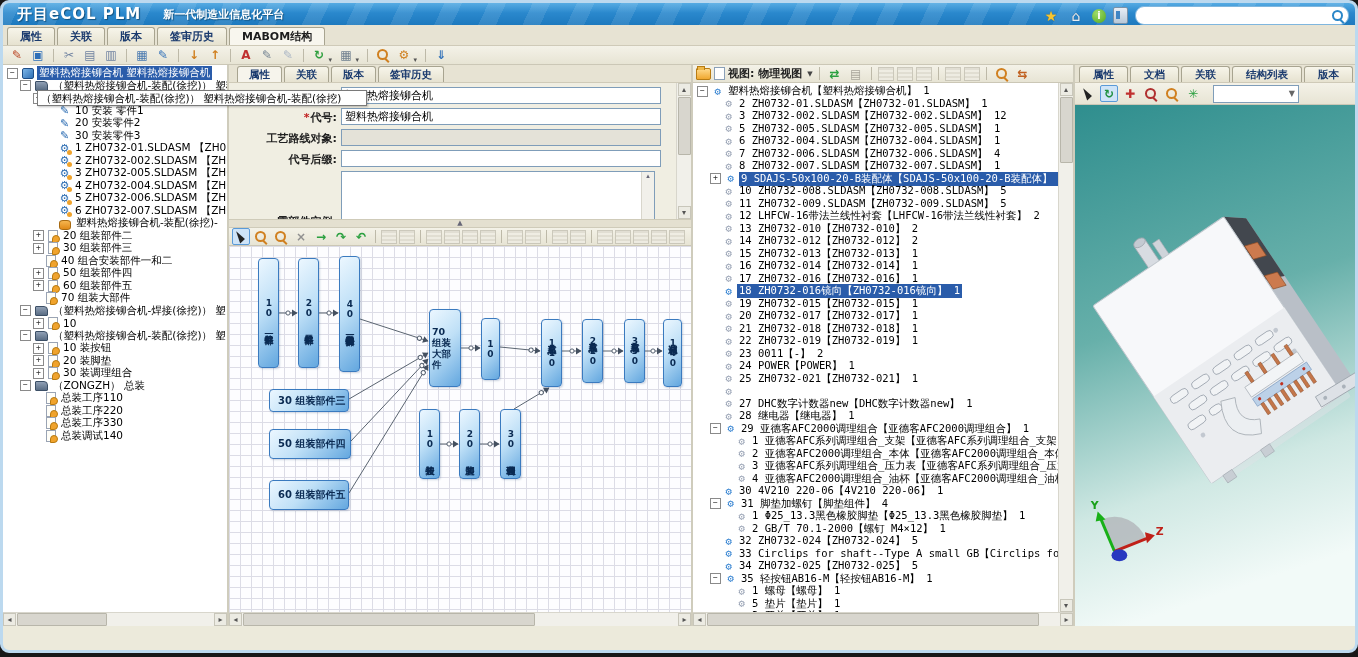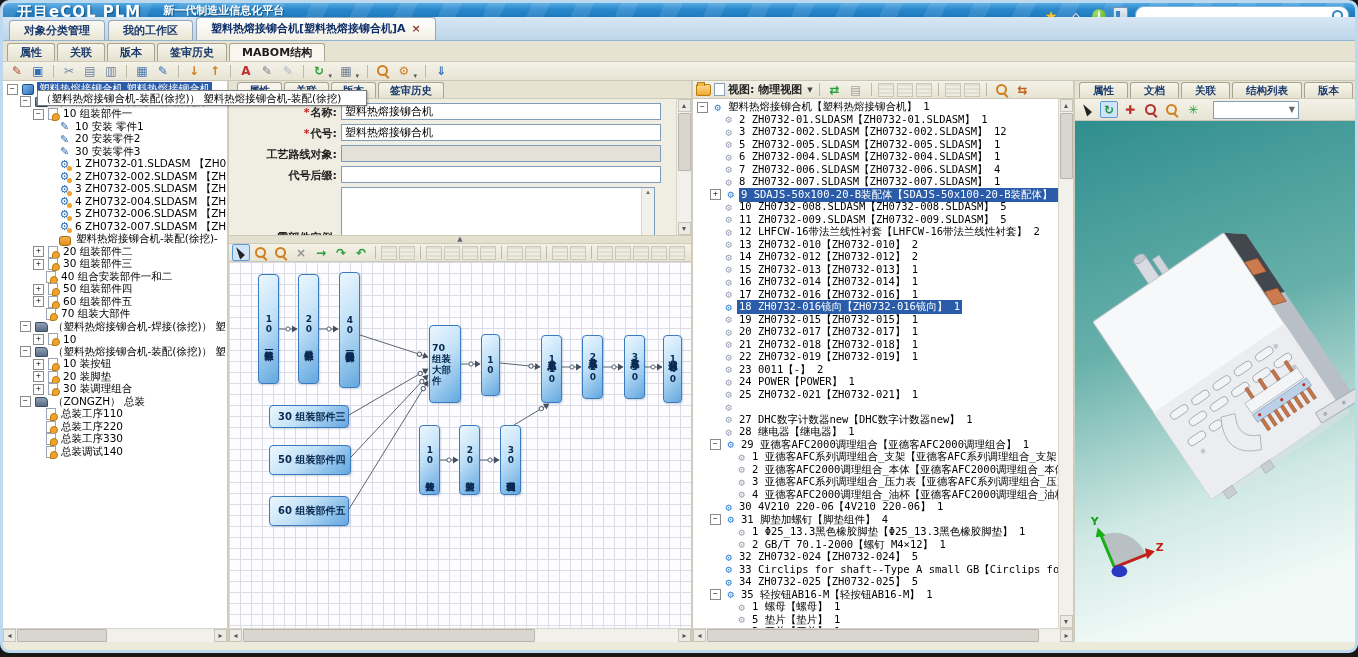--- a/index.html
+++ b/index.html
@@ -1,21 +1,21 @@
 <!DOCTYPE html>
 <html><head>
 <meta charset="utf-8">
 <style>
   html,body{margin:0;padding:0;background:#181818;width:1358px;height:657px;overflow:hidden;
     font-family:"DejaVu Sans",sans-serif;font-size:11px;}
   .win{position:absolute;left:0;top:0;width:1352px;height:647px;border:3px solid #bcd9ef;
     border-radius:9px;overflow:hidden;background:#eceadb;}
   
-  .titlebar{position:relative;height:14px;background:linear-gradient(180deg,#55abe3,#2a88cd 45%,#1d79be);
-    display:flex;overflow:hidden;}
+  .titlebar{position:relative;height:22px;background:linear-gradient(180deg,#55abe3,#2a88cd 45%,#1d79be);
+    display:flex;align-items:center;overflow:hidden;}
   .titlebar::before{content:"";position:absolute;inset:0;
     background:repeating-linear-gradient(115deg,rgba(255,255,255,.10) 0 16px,rgba(255,255,255,0) 16px 40px);}
   .logo{position:relative;color:#fff;font-weight:bold;font-size:15px;margin-left:14px;
     text-shadow:1px 1px 1px #14527e;letter-spacing:1px;}
   .subtitle{position:relative;color:#fff;font-weight:bold;font-size:11px;margin-left:22px;text-shadow:1px 1px 1px #14527e;}
   .title-right{position:absolute;right:6px;top:3px;display:flex;align-items:center;gap:7px;}
   .hicon{width:18px;height:18px;display:flex;align-items:center;justify-content:center;font-size:14px;}
   .ic-star{color:#f5c531;text-shadow:0 0 1px #b07800;}
   .ic-home{color:#e8eef4;text-shadow:0 0 1px #456;}
   .ic-info{width:14px;height:14px;border-radius:50%;background:radial-gradient(circle at 35% 30%,#9fdc6a,#52a81e);
@@ -161,25 +161,20 @@
       <span class="hicon ic-home">⌂</span>
       <span class="ic-info">i</span>
       <span class="ic-exit"></span>
       <div class="searchbox">
         <input value="" style="">
         <span class="mag"></span>
       </div>
     </div>
   </div>
 
-  <div class="tabrow1" id="main-tabs">
-      <div class="tab"><span class="tlabel">对象分类管理</span></div>
-      <div class="tab"><span class="tlabel">我的工作区</span></div>
-      <div class="tab active"><span class="tlabel">塑料热熔接铆合机[塑料热熔接铆合机]A</span><span class="tclose">×</span></div>
-    </div>
 
   <div class="tabrow2" id="level2-tabs">
       <div class="tab"><span class="tlabel">属性</span></div>
       <div class="tab"><span class="tlabel">关联</span></div>
       <div class="tab"><span class="tlabel">版本</span></div>
       <div class="tab"><span class="tlabel">签审历史</span></div>
       <div class="tab active"><span class="tlabel">MABOM结构</span></div>
     </div>
 
   <div class="toolbar" id="main-toolbar">

